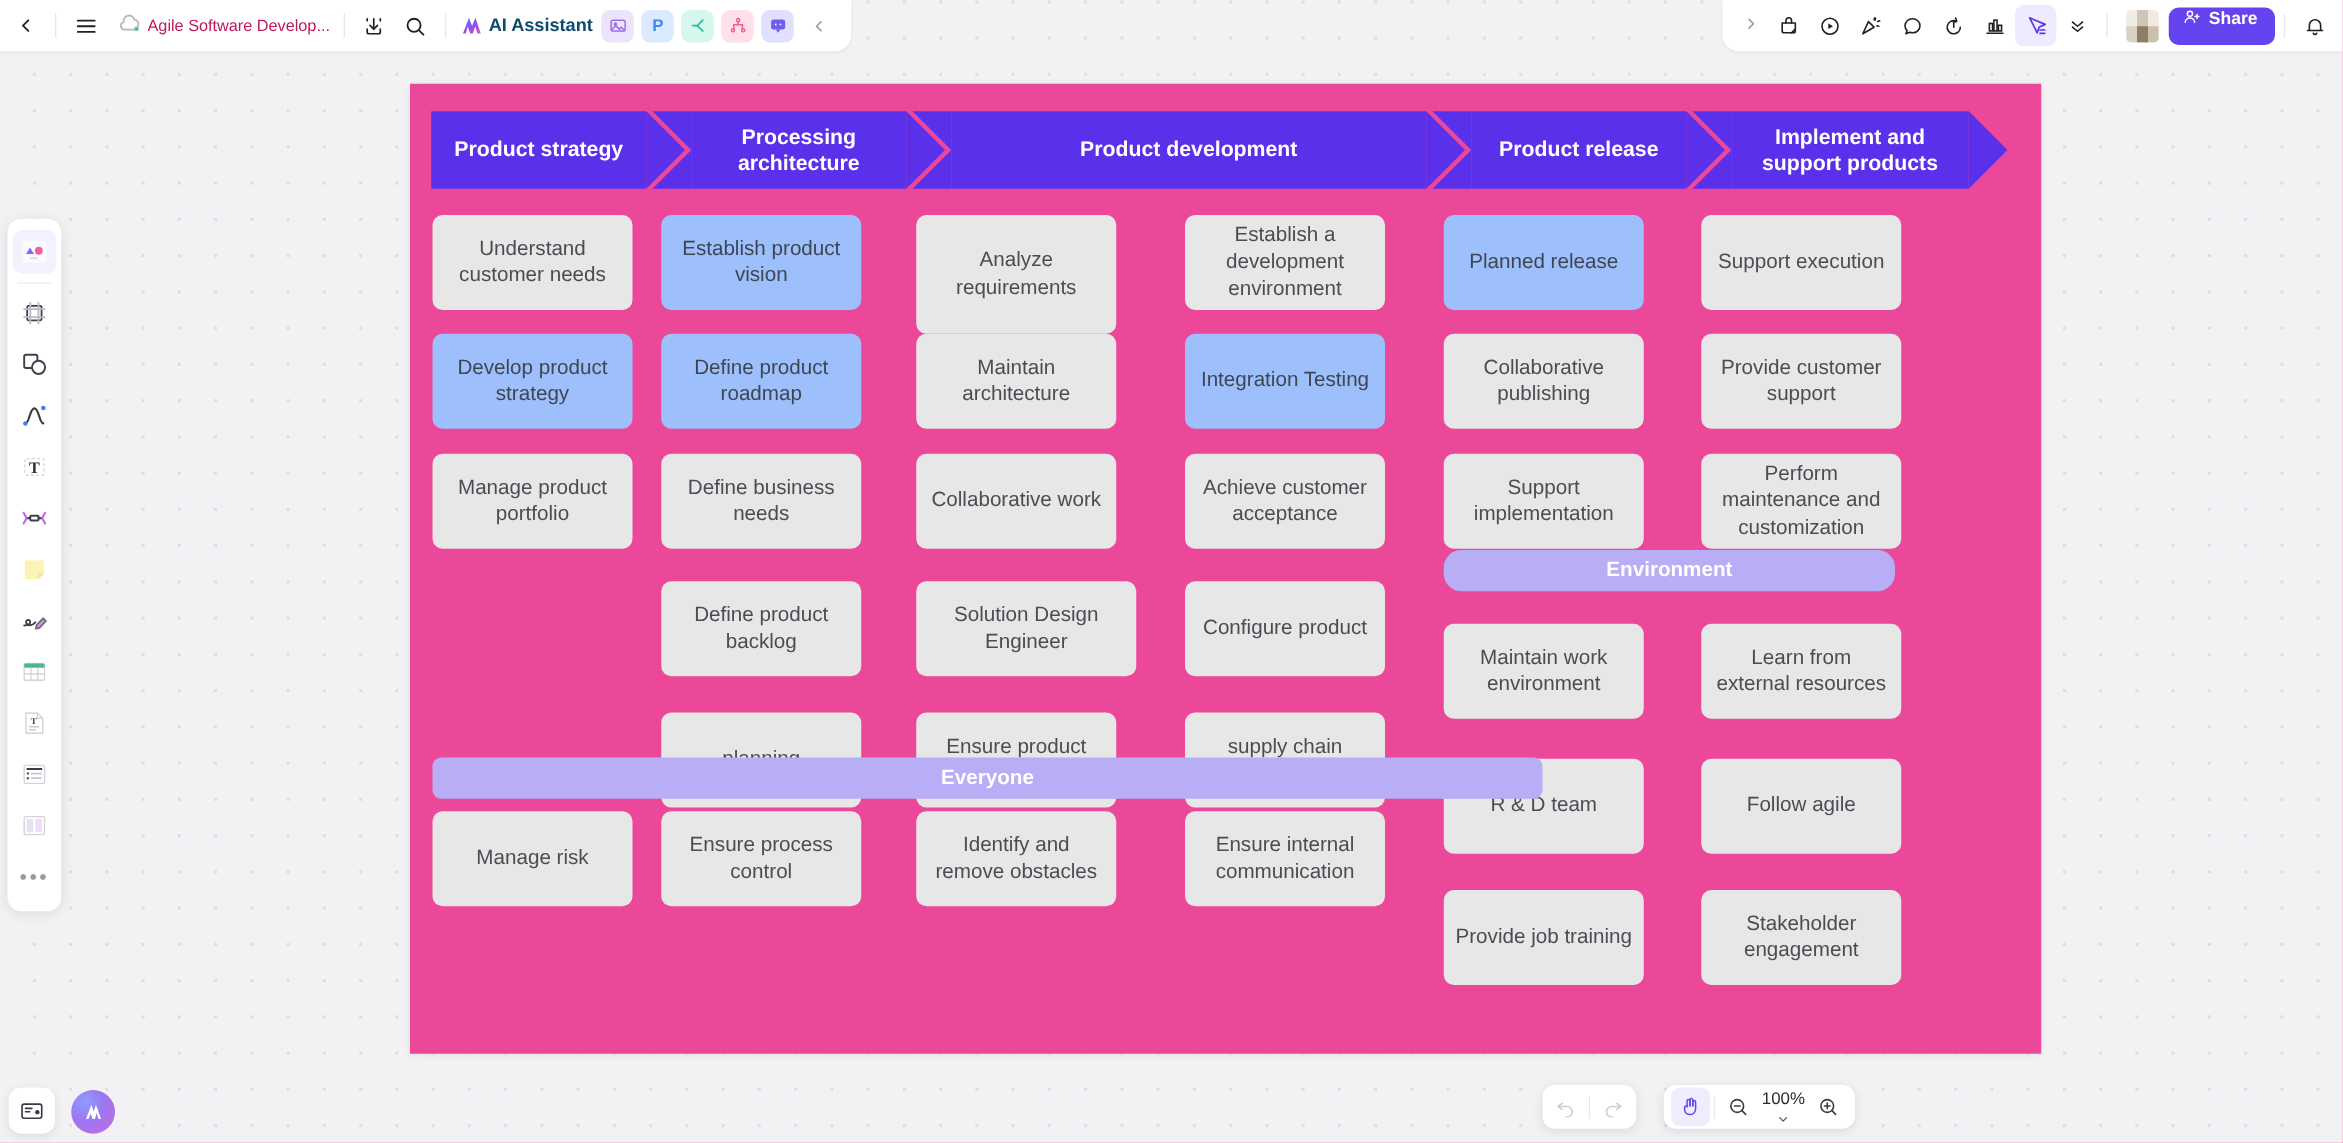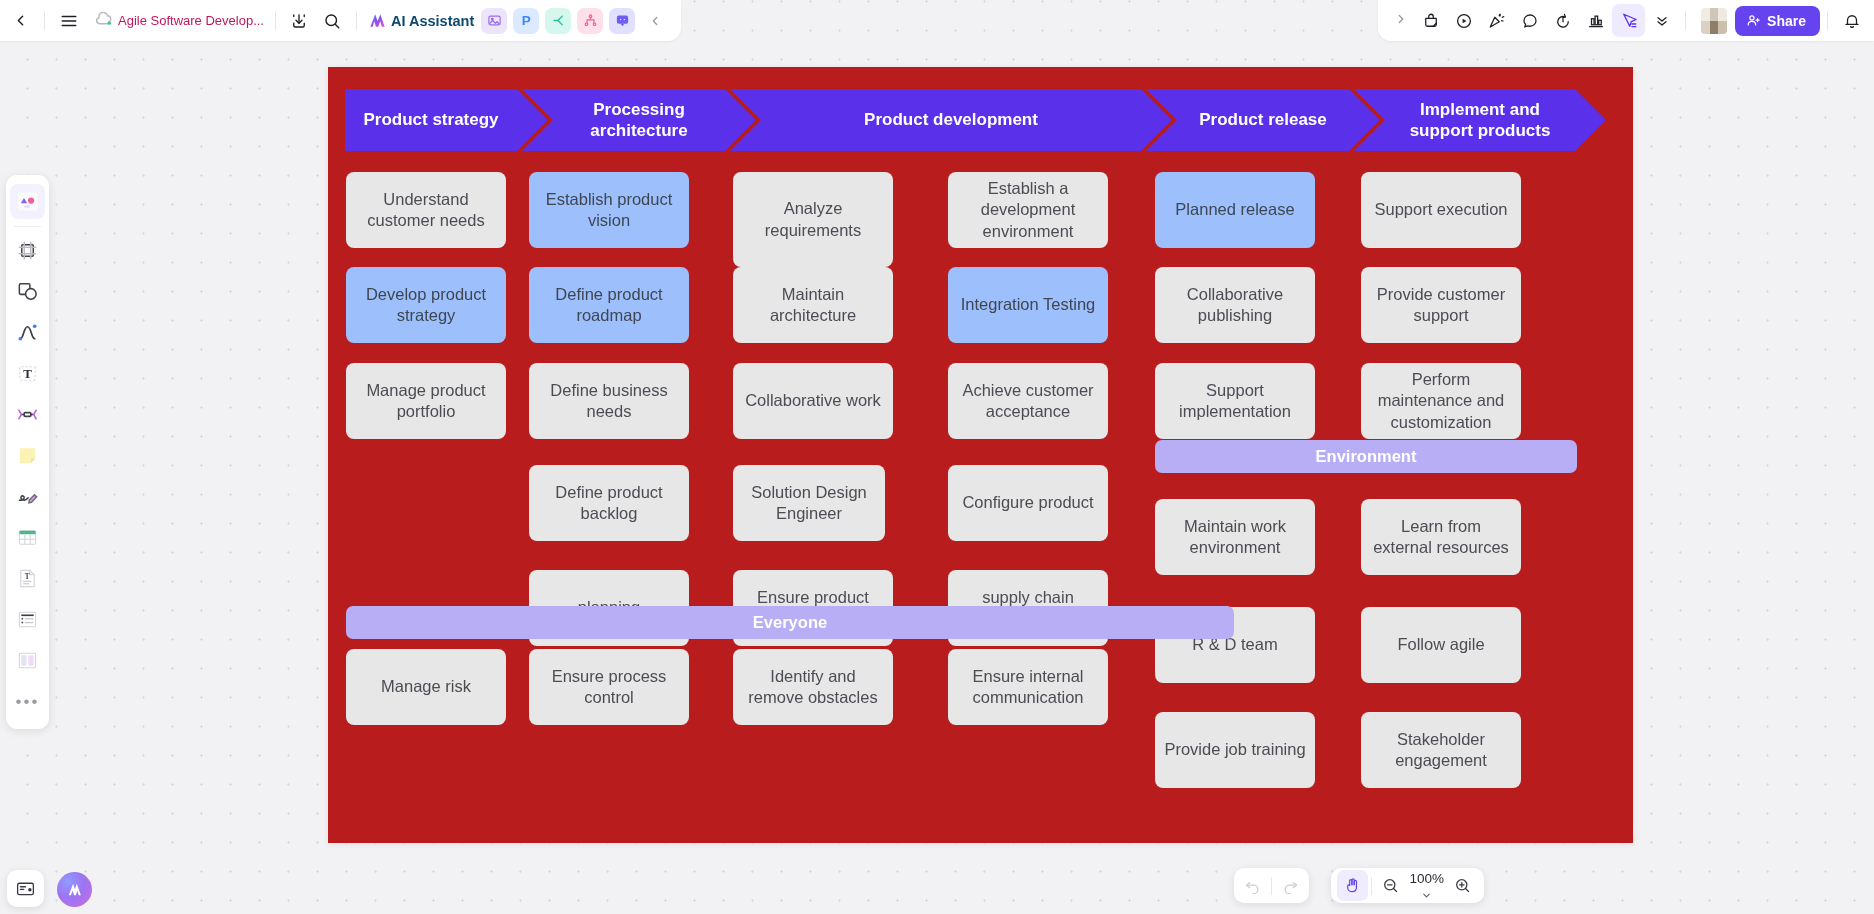--- a/index.html
+++ b/index.html
@@ -77,21 +77,21 @@
     width: 26px; height: 26px; border-radius: 4px; margin: 0 8px;
     background:
       linear-gradient(90deg,#f0ece4 0 33%, #cfc6b5 33% 66%, #efe9df 66% 100%);
     position: relative; overflow: hidden; cursor: pointer;
   }
   .avatar-sq::after {
     content:""; position:absolute; left:0; bottom:0; width:100%; height:48%;
     background: linear-gradient(90deg,#d9d2c4 0 33%, #8f7d67 33% 66%, #cbc0ae 66% 100%);
   }
   .share-btn {
-    display: flex; align-items: center; gap: 6px;
+    display: flex; align-items: flex-start; gap: 6px;
     background: #6544f0; color: #fff;
     font-size: 14px; font-weight: 600;
     border-radius: 8px; height: 30px; padding: 0 14px 0 11px;
     cursor: pointer; white-space: nowrap;
   }
   .chev-right { color:#9a9aa3; font-size:15px; padding:0 6px; cursor:pointer; }
 
   
   .rail {
     position: absolute; left: 6px; top: 175px;
@@ -136,21 +136,21 @@
   .br-btn.disabled { color: #cdcdd4; cursor: default; }
   .br-btn.hand { background:#efecfe; color:#6544f0; }
   .br-sep { width:1px; height:18px; background:#e8e8ec; margin:0 3px; }
   .zoom-val { font-size:13.5px; color:#2b2b33; padding:0 3px; cursor:pointer;
               display:flex; align-items:center; gap:4px; white-space:nowrap;flex-direction:column; }
 
   
   .board {
     position: absolute;
     left: 328px; top: 67px; width: 1305px; height: 776px;
-    background: #b91c1c;
+    background: #ec4899;
     box-shadow: 0 1px 6px rgba(20,20,40,.08);
   }
 
   
   .chev-row { position: absolute; left: 17px; top: 22px; height: 62px; }
   .chev {
     position: absolute; top: 0; height: 62px;
     background: #5a30ea;
     display: flex; align-items: center; justify-content: center;
     color: #fff; font-size: 17px; font-weight: 700; line-height: 1.25;
@@ -255,21 +255,21 @@
         </div>
         <div class="card" style="left: 405px; top: 105px; width: 160px; height: 95px;">
           <span>Analyze requirements</span>
         </div>
         <div class="card" style="left: 405px; top: 200px; width: 160px; height: 76px;">
           <span>Maintain architecture</span>
         </div>
         <div class="card" style="left: 405px; top: 296px; width: 160px; height: 76px;">
           <span>Collaborative work</span>
         </div>
-        <div class="card" style="left: 405px; top: 398px; width: 152px; height: 76px; justify-content: center;">
+        <div class="card" style="left: 405px; top: 398px; width: 176px; height: 76px; justify-content: center;">
           <span>Solution Design Engineer</span>
         </div>
         <div class="card" style="left: 405px; top: 503px; width: 160px; height: 76px;">
           <span>Ensure product quality</span>
         </div>
         <div class="card" style="left: 620px; top: 105px; width: 160px; height: 76px;">
           <span>Establish a development environment</span>
         </div>
         <div class="card hl" style="left: 620px; top: 200px; width: 160px; height: 76px;">
           <span>Integration Testing</span>
@@ -312,21 +312,21 @@
         </div>
         <div class="card" style="left: 1033px; top: 432px; width: 160px; height: 76px;">
           <span>Learn from external resources</span>
         </div>
         <div class="card" style="left: 1033px; top: 540px; width: 160px; height: 76px;">
           <span>Follow agile</span>
         </div>
         <div class="card" style="left: 1033px; top: 645px; width: 160px; height: 76px;">
           <span>Stakeholder engagement</span>
         </div>
-        <div class="band" style="left: 827px; top: 373px; width: 422px; height: 33px;">
+        <div class="band" style="left: 827px; top: 373px; width: 361px; height: 33px; border-radius: 14px;">
           <span>Environment</span>
         </div>
         <div class="band" style="left: 18px; top: 539px; width: 888px; height: 33px;">
           <span>Everyone</span>
         </div>
         <div class="card" style="left: 18px; top: 582px; width: 160px; height: 76px;">
           <span>Manage risk</span>
         </div>
         <div class="card" style="left: 201px; top: 582px; width: 160px; height: 76px;">
           <span>Ensure process control</span>

